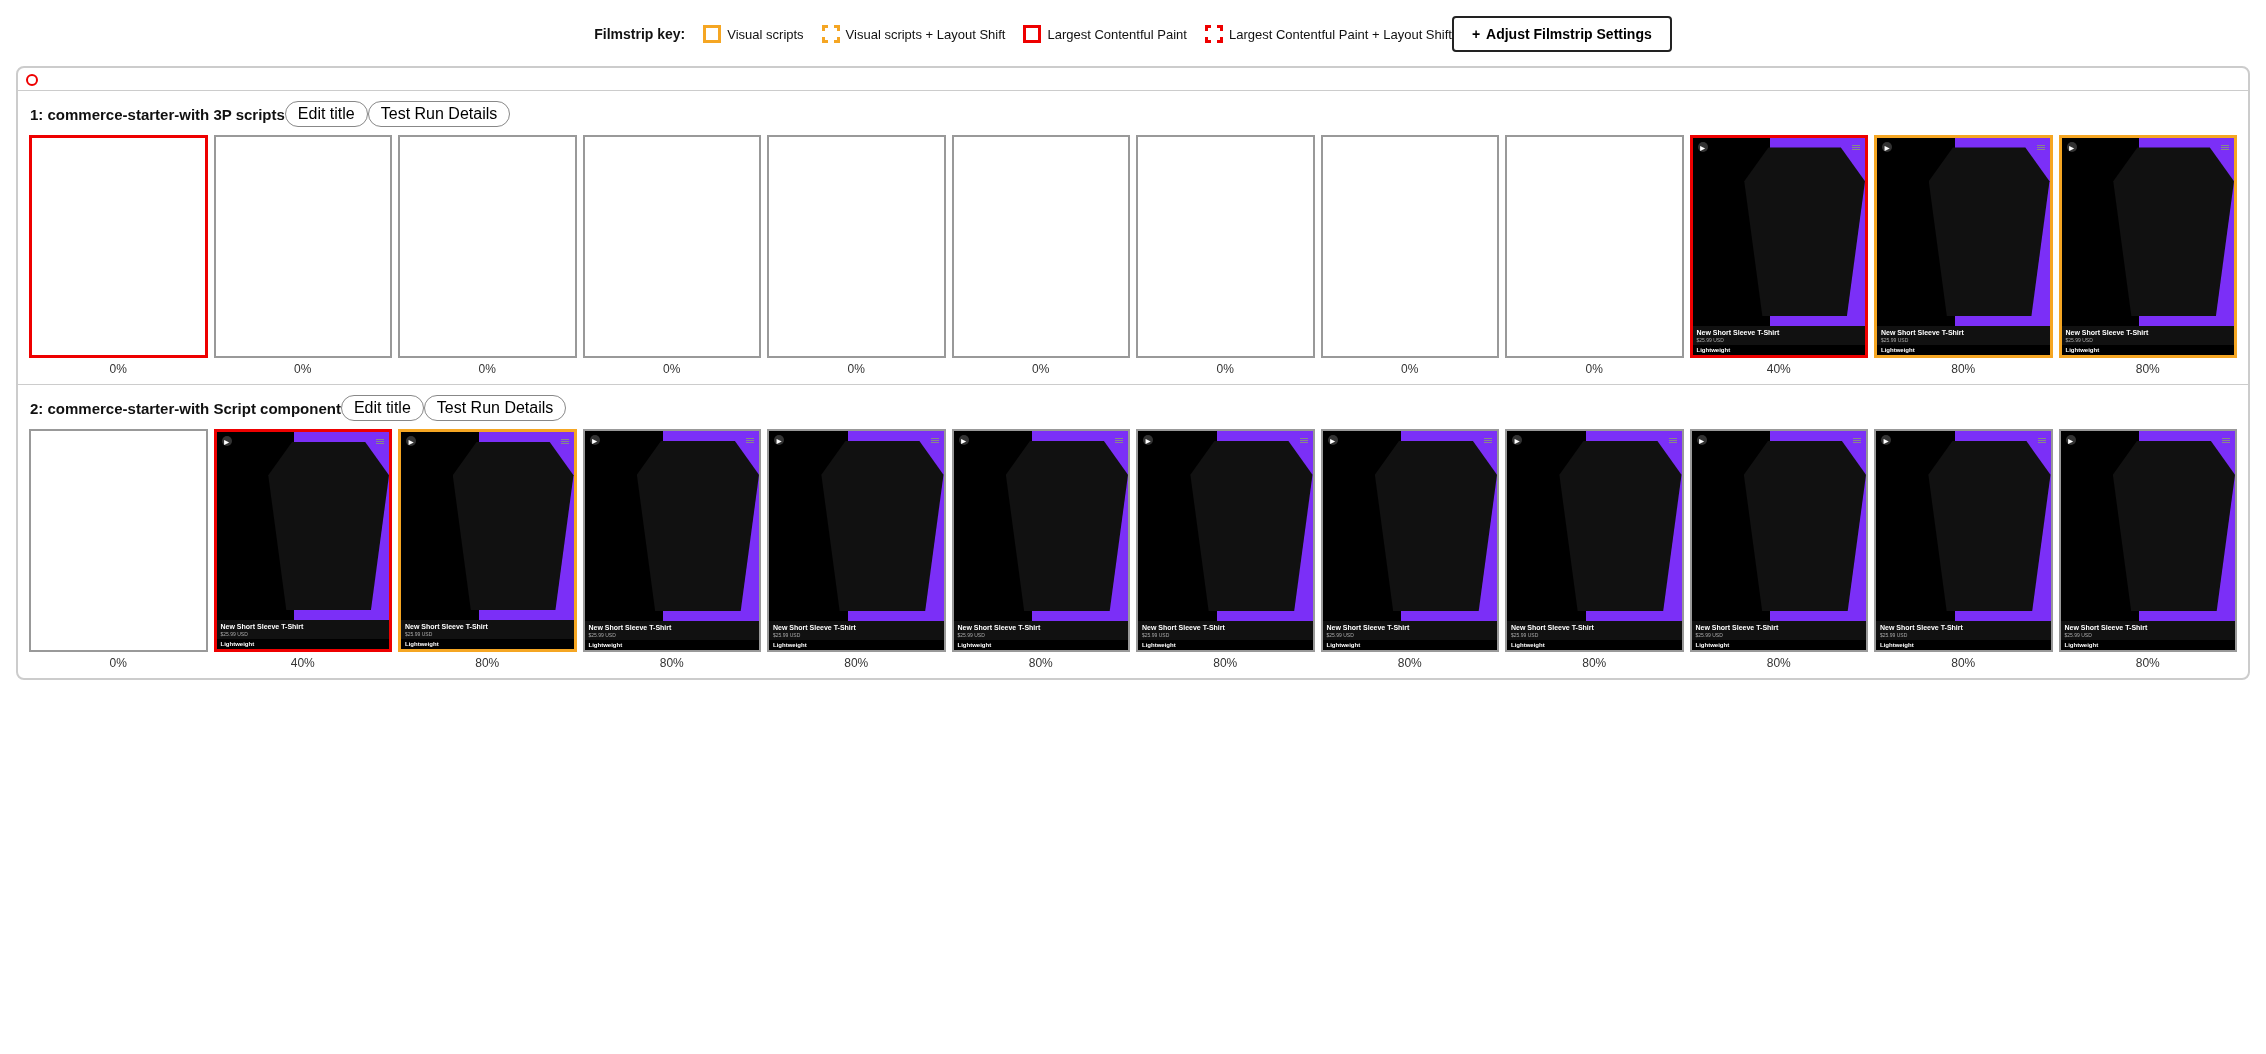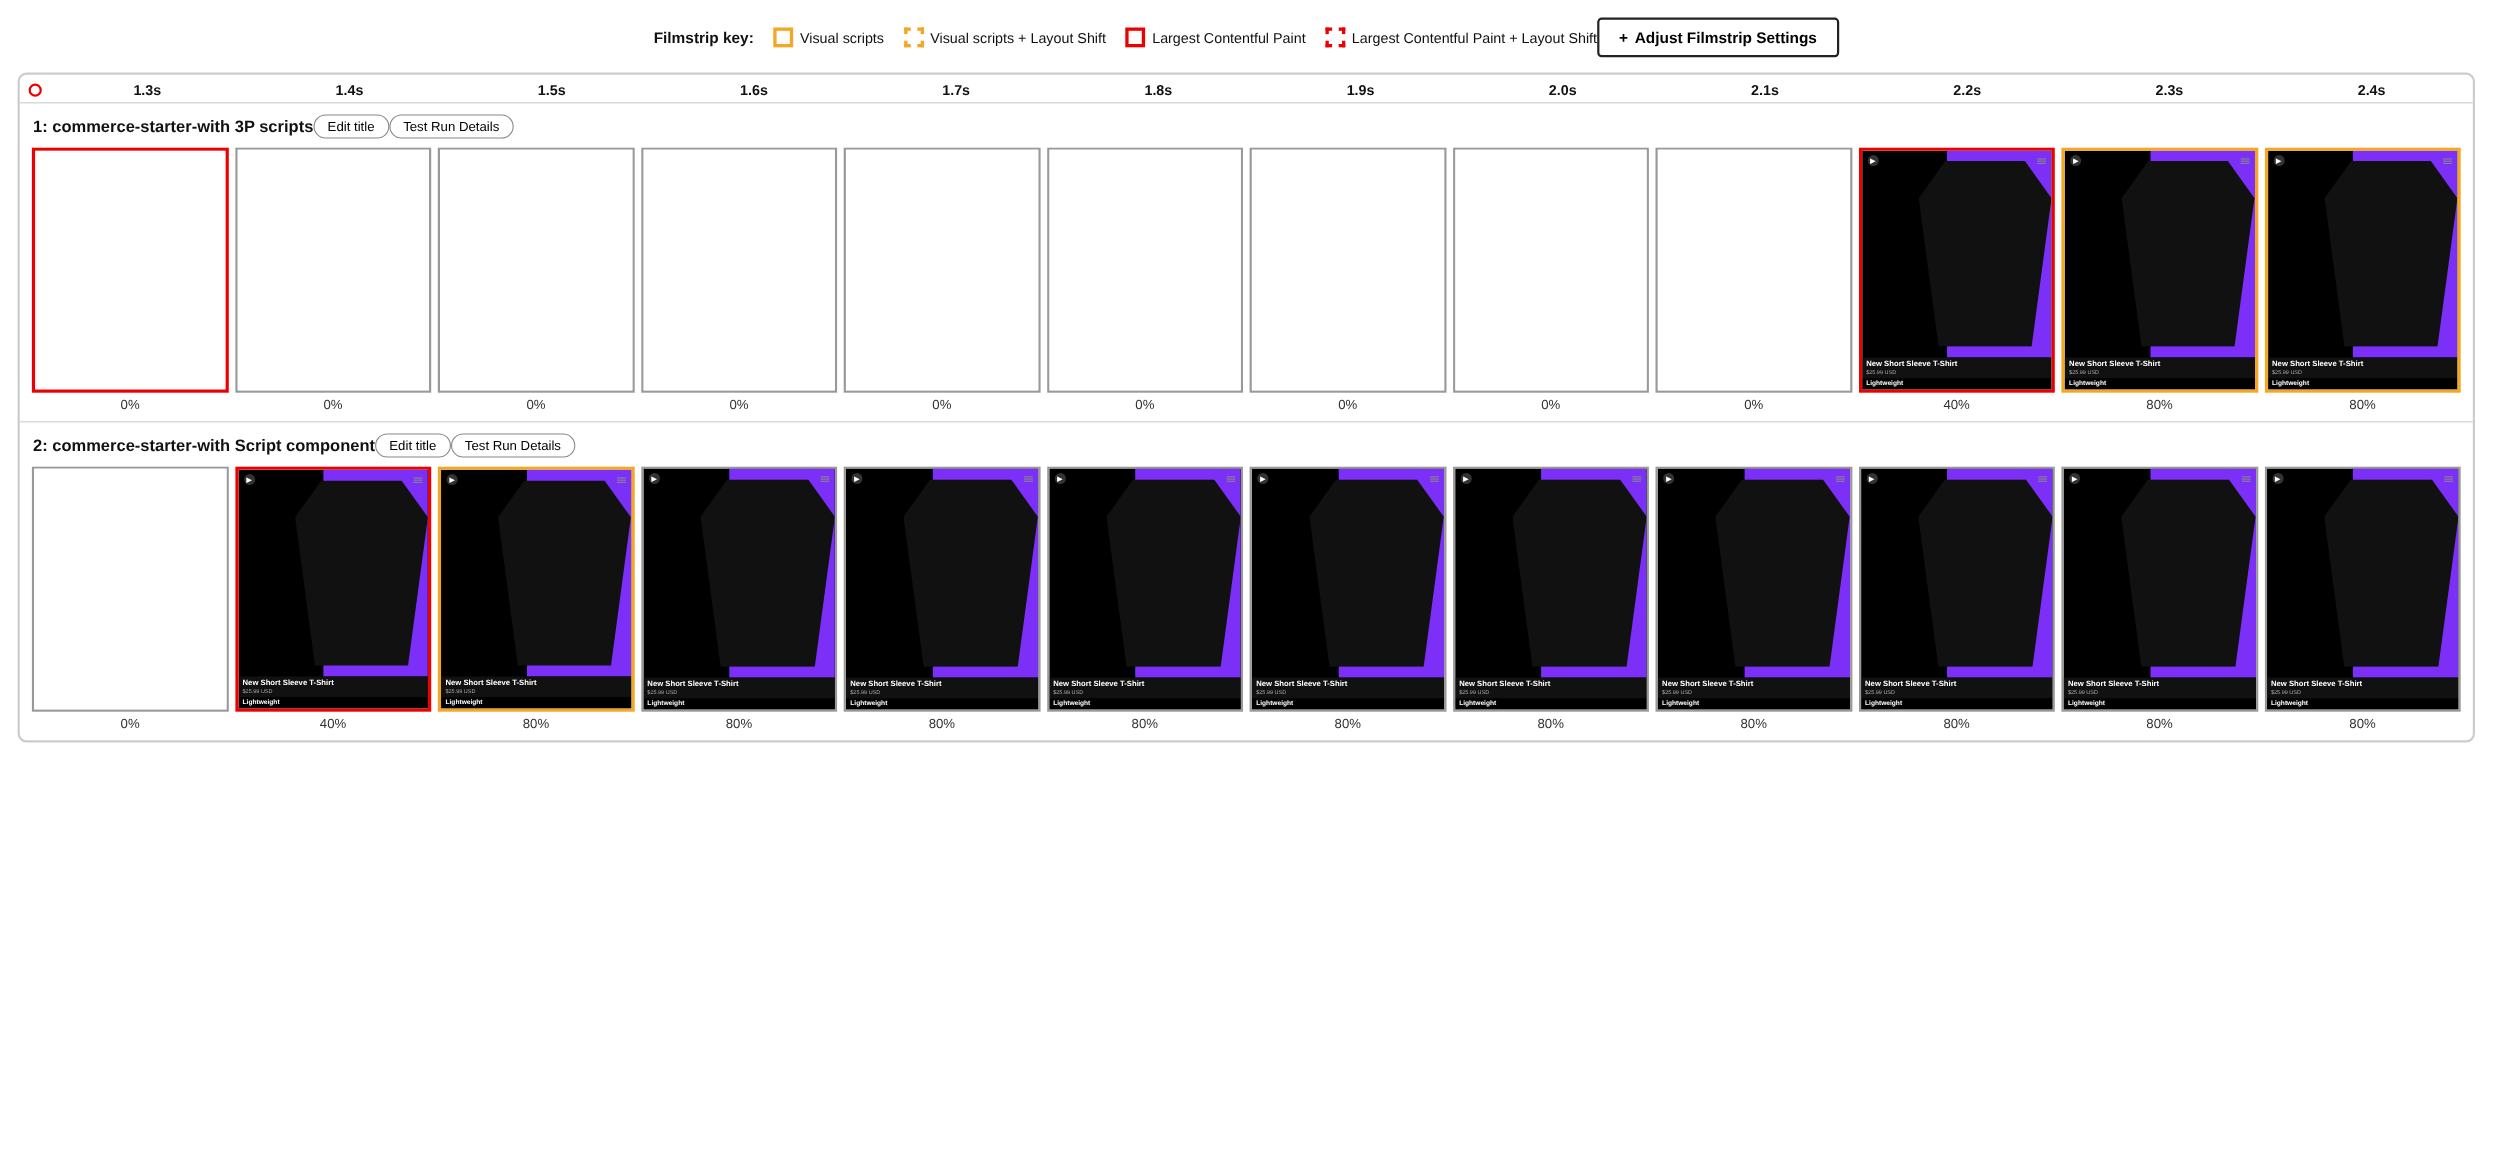--- a/index.html
+++ b/index.html
@@ -131,21 +131,21 @@
 
     .row-title {
       font-weight: 700;
       font-size: 15px;
     }
 
     .outline-btn {
       border: 1.5px solid #888;
       background: #fff;
       padding: 3px 12px;
-      font-size: 12px;
+      font-size: 16px;
       border-radius: 20px;
       cursor: pointer;
     }
 
     
     .frames-row {
       display: flex;
       gap: 0;
       align-items: flex-start;
       overflow: hidden;
@@ -330,35 +330,20 @@
   <button class="adjust-btn">
     <span>+</span>
     <span>Adjust Filmstrip Settings</span>
   </button>
 </div>
 
 <div class="main-container">
 
   <div class="timeline-header">
     <span class="timeline-dot"></span>
-    <div class="timeline-ticks">
-
-    <div class="tick">1.3s</div>
-        <div class="tick">1.4s</div>
-        <div class="tick">1.5s</div>
-        <div class="tick">1.6s</div>
-        <div class="tick">1.7s</div>
-        <div class="tick">1.8s</div>
-        <div class="tick">1.9s</div>
-        <div class="tick">2.0s</div>
-        <div class="tick">2.1s</div>
-        <div class="tick">2.2s</div>
-        <div class="tick">2.3s</div>
-        <div class="tick">2.4s</div>
-      </div>
   </div>
 
   <div class="row-section">
     <div class="row-header">
       <span class="row-title">1: commerce-starter-with 3P scripts</span>
       <button class="outline-btn">Edit title</button>
       <button class="outline-btn">Test Run Details</button>
     </div>
     <div class="frames-row" id="row1-frames">
         <div class="frame-col">

